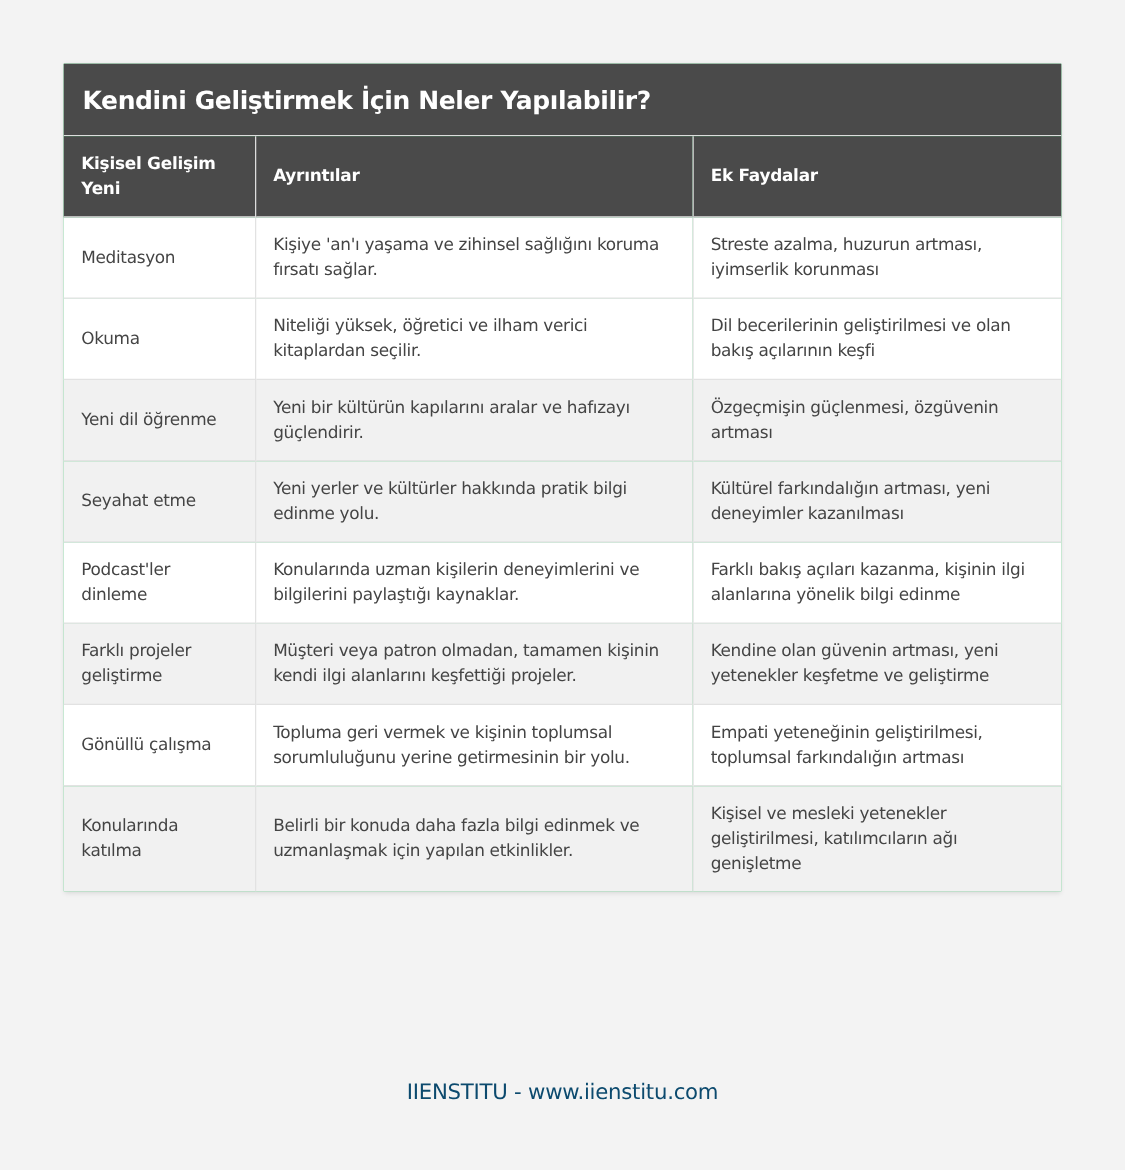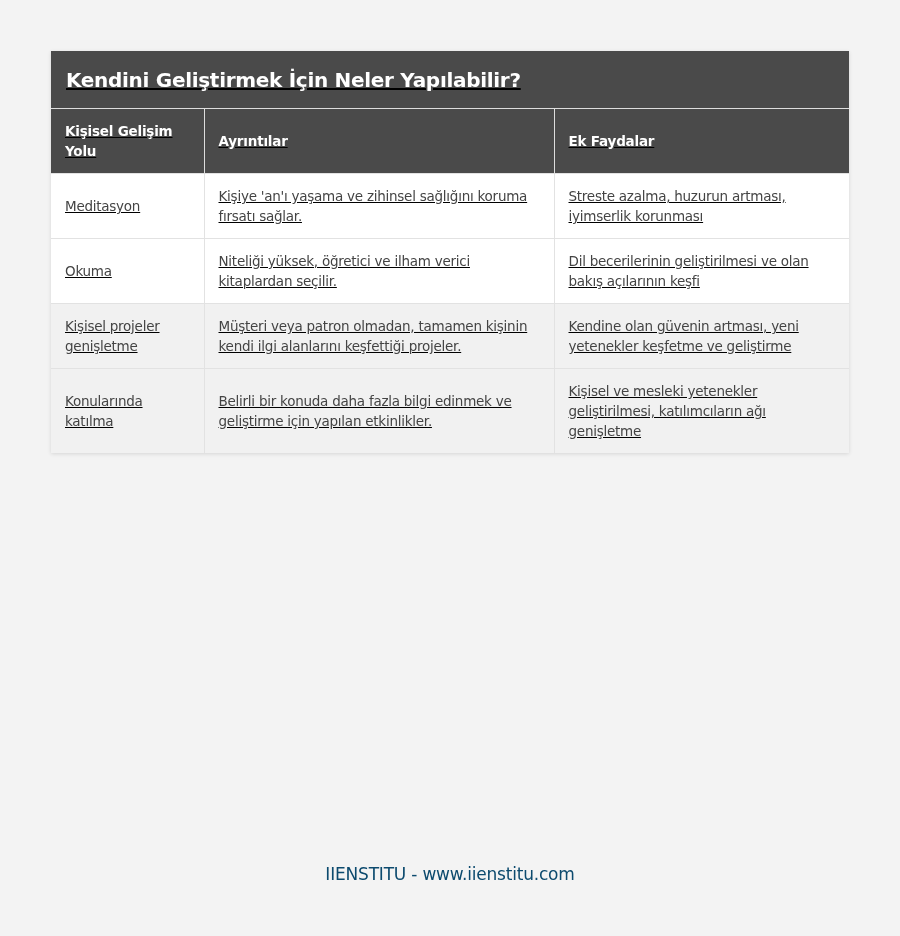--- a/index.html
+++ b/index.html
@@ -10,21 +10,20 @@
     height: 936px;
     font-family: "DejaVu Sans", sans-serif;
   }
   .wrap {
     position: absolute;
     left: 51px;
     top: 51px;
     width: 798px;
     background: #22c55e;
     box-shadow: 0 1px 4px rgba(0,0,0,0.12);
-    text-decoration: underline;
   }
   .title-bar {
     background: #4a4a4a;
     color: #ffffff;
     height: 57px;
     display: flex;
     align-items: center;
     padding-left: 15px;
     font-size: 20px;
     font-weight: bold;
@@ -84,43 +83,63 @@
 <div class="wrap">
   <div class="title-bar">Kendini Geliştirmek İçin Neler Yapılabilir?</div>
   <table>
     <colgroup>
         <col class="c1">
         <col class="c2">
         <col class="c3">
       </colgroup>
     <thead>
       <tr>
-        <th>Kişisel Gelişim Yolu</th>
+        <th>Kişisel Gelişim Yeni</th>
         <th>Ayrıntılar</th>
         <th>Ek Faydalar</th>
       </tr>
     </thead>
     <tbody>
       <tr class="odd">
         <td>Meditasyon</td>
         <td>Kişiye 'an'ı yaşama ve zihinsel sağlığını koruma fırsatı sağlar.</td>
         <td>Streste azalma, huzurun artması, iyimserlik korunması</td>
       </tr>
       <tr class="odd">
         <td>Okuma</td>
         <td>Niteliği yüksek, öğretici ve ilham verici kitaplardan seçilir.</td>
         <td>Dil becerilerinin geliştirilmesi ve olan bakış açılarının keşfi</td>
       </tr>
       <tr class="even">
-        <td>Kişisel projeler genişletme</td>
+        <td>Yeni dil öğrenme</td>
+        <td>Yeni bir kültürün kapılarını aralar ve hafızayı güçlendirir.</td>
+        <td>Özgeçmişin güçlenmesi, özgüvenin artması</td>
+      </tr>
+      <tr class="even">
+        <td>Seyahat etme</td>
+        <td>Yeni yerler ve kültürler hakkında pratik bilgi edinme yolu.</td>
+        <td>Kültürel farkındalığın artması, yeni deneyimler kazanılması</td>
+      </tr>
+      <tr class="odd">
+        <td>Podcast'ler dinleme</td>
+        <td>Konularında uzman kişilerin deneyimlerini ve bilgilerini paylaştığı kaynaklar.</td>
+        <td>Farklı bakış açıları kazanma, kişinin ilgi alanlarına yönelik bilgi edinme</td>
+      </tr>
+      <tr class="even">
+        <td>Farklı projeler geliştirme</td>
         <td>Müşteri veya patron olmadan, tamamen kişinin kendi ilgi alanlarını keşfettiği projeler.</td>
         <td>Kendine olan güvenin artması, yeni yetenekler keşfetme ve geliştirme</td>
       </tr>
+      <tr class="odd">
+        <td>Gönüllü çalışma</td>
+        <td>Topluma geri vermek ve kişinin toplumsal sorumluluğunu yerine getirmesinin bir yolu.</td>
+        <td>Empati yeteneğinin geliştirilmesi, toplumsal farkındalığın artması</td>
+      </tr>
       <tr class="even last">
         <td>Konularında katılma</td>
-        <td>Belirli bir konuda daha fazla bilgi edinmek ve geliştirme için yapılan etkinlikler.</td>
+        <td>Belirli bir konuda daha fazla bilgi edinmek ve uzmanlaşmak için yapılan etkinlikler.</td>
         <td>Kişisel ve mesleki yetenekler geliştirilmesi, katılımcıların ağı genişletme</td>
       </tr>
     </tbody>
   </table>
 </div>
 
 <div class="footer">IIENSTITU - www.iienstitu.com</div>
 
 </body></html>

